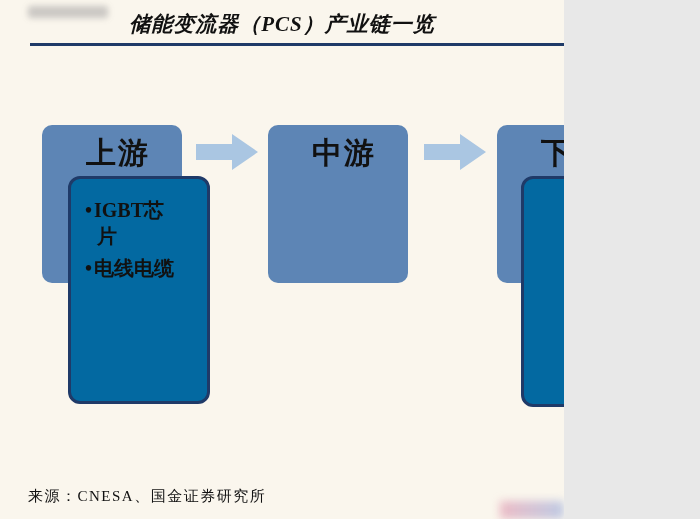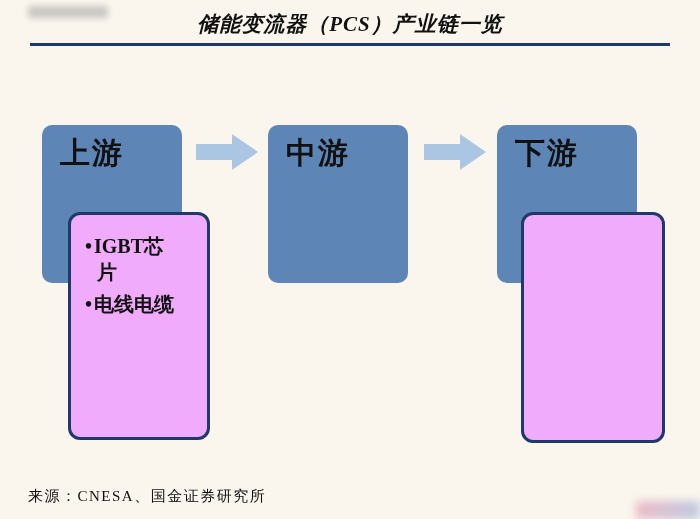--- a/index.html
+++ b/index.html
@@ -10,21 +10,21 @@
     --rule-navy:#1F3A68;
     --text-dark:#111111;
   }
   *{margin:0;padding:0;box-sizing:border-box;}
   body{
     font-family:"Liberation Serif", serif;
     background:#e8e8e8;
   }
   .page{
     position:relative;
-    width:700px;height:519px;
+    width:564px;height:519px;
     background:var(--background);
     overflow:hidden;
   }
 
   
   .title{
     position:absolute;
     top:10px;left:0;width:100%;
     text-align:center;
     font-size:21px;
@@ -47,30 +47,30 @@
     background:var(--card-blue);
     border-radius:10px;
   }
   .hdr{
     display:block;
     padding:8px 8px 0 18px;
     font-size:30px;
     font-weight:bold;
     color:var(--text-dark);
     letter-spacing:2px;
+    margin-left:26px;
   }
   .white-card{
     position:absolute;
     width:142px;height:228px;
-    background:#f0abfc;
+    background:#0369a1;
     border:3px solid var(--border-navy);
     border-radius:12px;
     z-index:2;
     padding:18px 8px 8px 14px;
-    margin-top:36px;
   }
   .white-card ul{
     list-style:none;
     width:96px;
   }
   .white-card li{
     font-size:20px;
     font-weight:bold;
     color:var(--text-dark);
     line-height:1.3;

